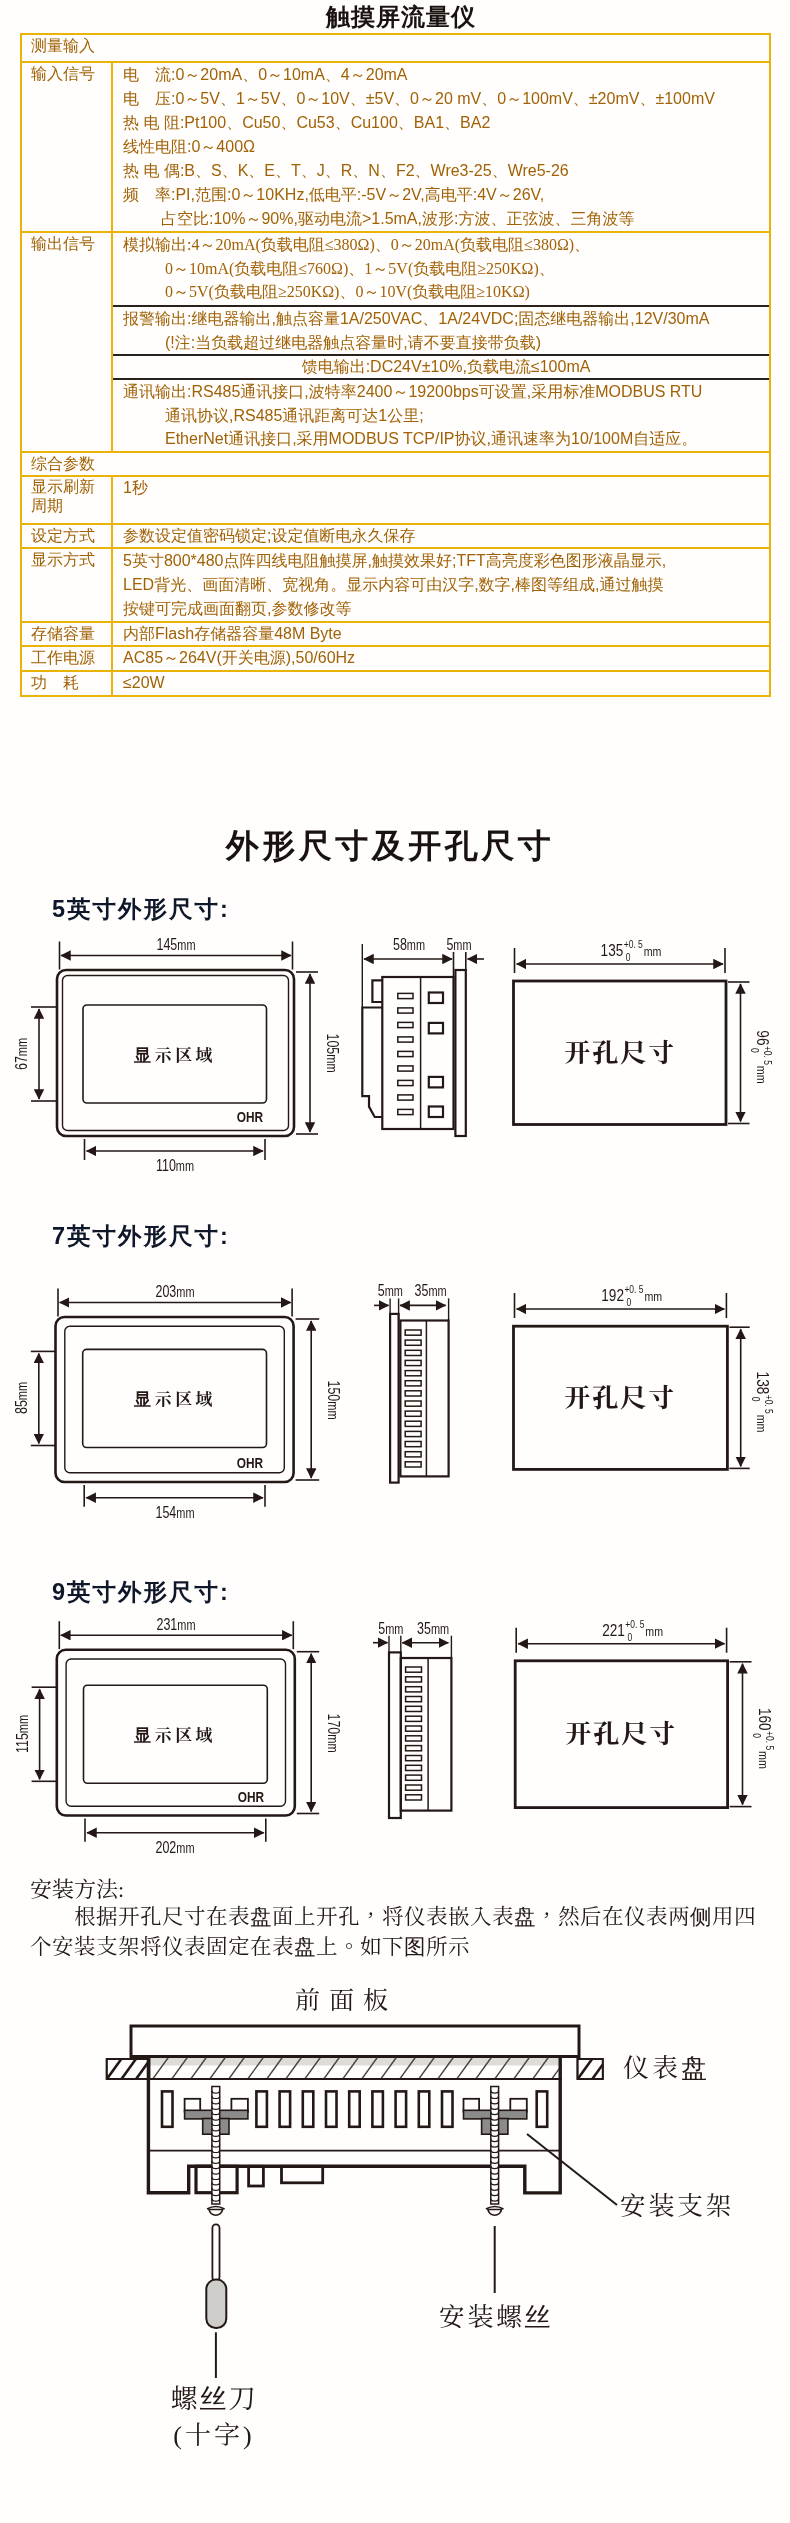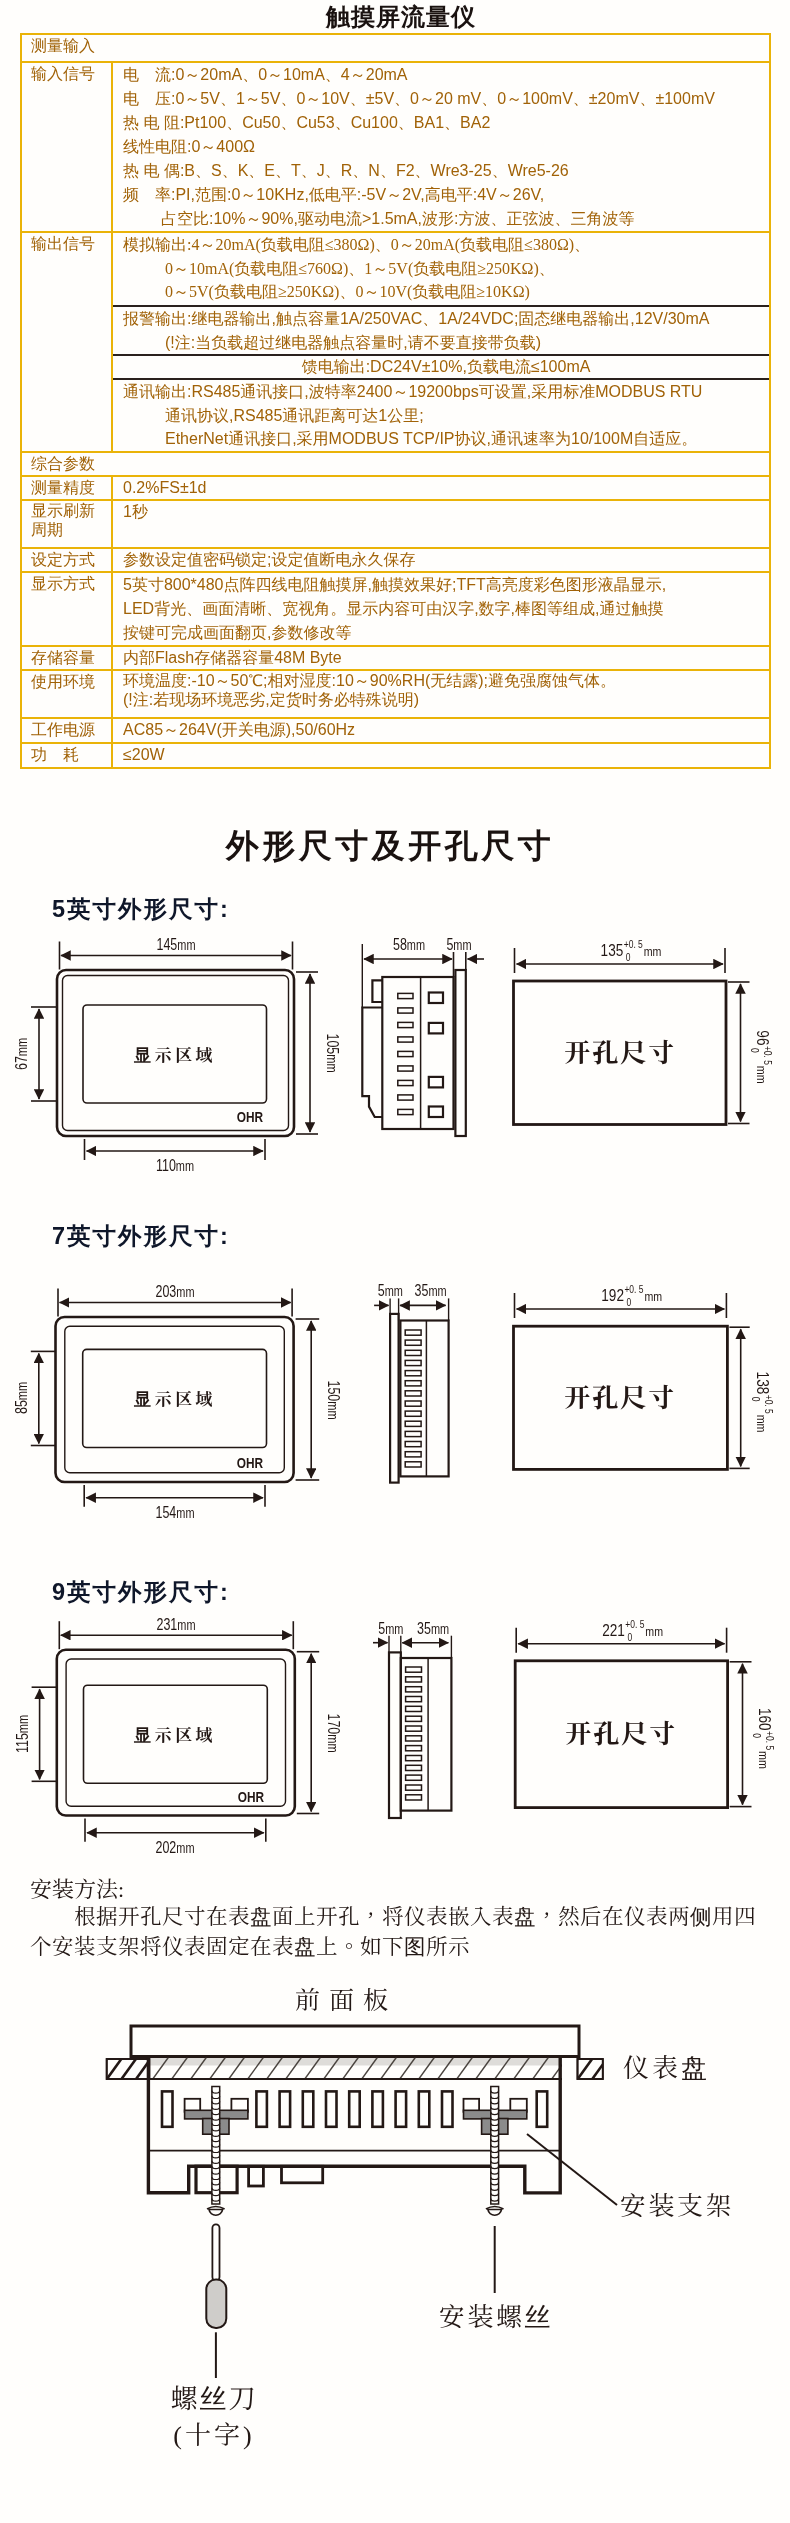--- a/index.html
+++ b/index.html
@@ -82,24 +82,20 @@
               <div class="ind42">通讯协议,RS485通讯距离可达1公里;</div>
               <div class="ind42">EtherNet通讯接口,采用MODBUS TCP/IP协议,通讯速率为10/100M自适应。</div>
             </div>
 </td>
         </tr>
 
 <tr>
           <td colspan="2" style="height:22px">综合参数</td>
         </tr>
 
-<tr>
-          <td style="height:22px">测量精度</td>
-          <td class="c2">0.2%FS±1d</td>
-        </tr>
 
 <tr>
           <td style="height:46px" class="ml2">显示刷新<br>周期</td>
           <td class="c2">1秒</td>
         </tr>
 
 <tr>
           <td style="height:22px">设定方式</td>
           <td class="c2">参数设定值密码锁定;设定值断电永久保存</td>
         </tr>
@@ -111,27 +107,20 @@
             <div>LED背光、画面清晰、宽视角。显示内容可由汉字,数字,棒图等组成,通过触摸</div>
             <div>按键可完成画面翻页,参数修改等</div>
           </td>
         </tr>
 
 <tr>
           <td style="height:22px">存储容量</td>
           <td class="c2">内部Flash存储器容量48M Byte</td>
         </tr>
 
-<tr>
-          <td style="height:46px">使用环境</td>
-          <td class="c2 ml2">
-            <div>环境温度:-10～50℃;相对湿度:10～90%RH(无结露);避免强腐蚀气体。</div>
-            <div>(!注:若现场环境恶劣,定货时务必特殊说明)</div>
-          </td>
-        </tr>
 
 <tr>
           <td style="height:23px">工作电源</td>
           <td class="c2">AC85～264V(开关电源),50/60Hz</td>
         </tr>
 
 <tr>
           <td style="height:23px">功　耗</td>
           <td class="c2">≤20W</td>
         </tr>

